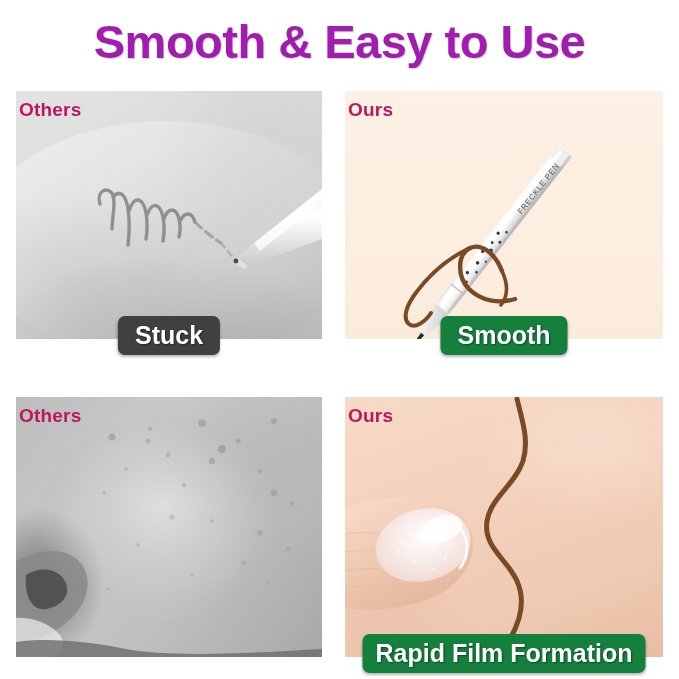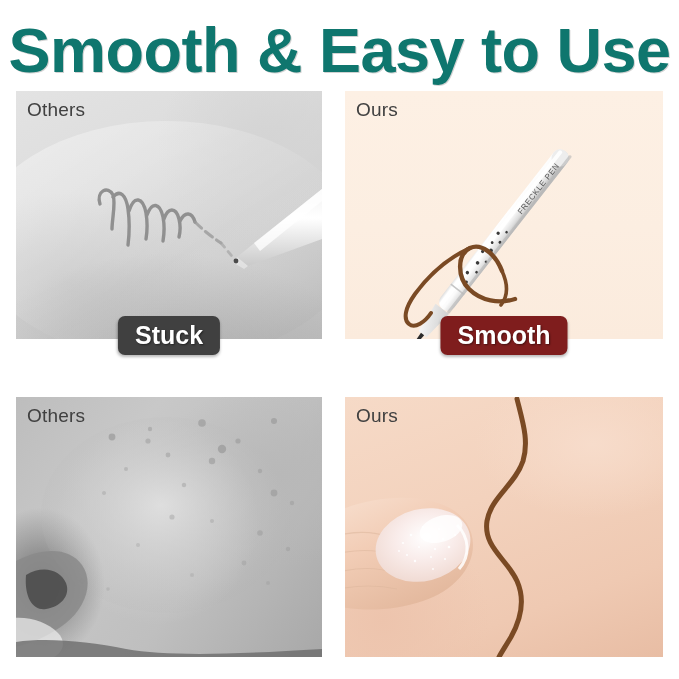--- a/index.html
+++ b/index.html
@@ -17,23 +17,23 @@
 
   
   #page-title {
     position: absolute;
     left: 0;
     top: 14px;
     width: 679px;
     text-align: center;
     font-family: "Liberation Sans", sans-serif;
     font-weight: bold;
-    font-size: 63px;
+    font-size: 47px;
     letter-spacing: -0.5px;
-    color: #0f766e;
+    color: #a21caf;
     text-shadow: 1px 1px 0 rgba(0,0,0,0.18);
     white-space: nowrap;
   }
 
   
   #panel-grid {
     position: absolute;
     left: 16px;
     top: 91px;
     width: 647px;
@@ -48,48 +48,49 @@
     inset: 0;
     overflow: hidden;
   }
   .panel.col-left  { left: 0px;   width: 306px; }
   .panel.col-right { left: 329px; width: 318px; }
   .panel.row-top    { top: 0px;   height: 248px; }
   .panel.row-bottom { top: 306px; height: 260px; }
 
   .panel-label {
     position: absolute;
-    left: 11px;
+    left: 3px;
     top: 8px;
     font-size: 19px;
-    color: #404040;
+    color: #be185d;
     font-family: "Liberation Sans", sans-serif;
     z-index: 12;
     letter-spacing: 0.2px;
+    font-weight: bold;
   }
 
   
   .badge {
     position: absolute;
     bottom: -16px;
     left: 50%;
     transform: translateX(-50%);
     padding: 5px 17px 6px 17px;
     border-radius: 7px;
     color: #ffffff;
     font-weight: bold;
     font-size: 25px;
     line-height: 1.12;
     white-space: nowrap;
     text-shadow: 1px 1px 2px rgba(0,0,0,0.45);
     box-shadow: 0 2px 3px rgba(0,0,0,0.28);
     z-index: 14;
   }
   .badge.gray  { background: #404040; }
-  .badge.brown { background: #7f1d1d; }
+  .badge.brown { background: #15803d; }
   .badge.wide  { padding-left: 13px; padding-right: 13px; }
 
   
   .photo-stuck {
     background:
       radial-gradient(ellipse 75% 60% at 18% 78%, #c9c9c9 0%, rgba(201,201,201,0) 62%),
       radial-gradient(ellipse 60% 70% at 82% 22%, #d4d4d4 0%, rgba(212,212,212,0) 60%),
       linear-gradient(152deg, #e3e3e3 0%, #dcdcdc 35%, #cfcfcf 66%, #bdbdbd 100%);
     filter: grayscale(1);
   }
@@ -346,15 +347,16 @@
 
         <ellipse cx="96" cy="132" rx="22" ry="13" transform="rotate(-18 96 132)" fill="#ffffff" opacity="0.8"></ellipse>
 
         <path d="M112,128 C124,140 126,158 114,172" stroke="#ffffff" stroke-width="3" fill="none" opacity="0.85"></path>
 
         <path d="M172,2 C178,26 184,44 178,64 C170,88 146,100 142,124
                  C138,150 162,162 172,184 C180,202 176,222 166,240 C160,250 156,256 154,260" fill="none" stroke="#7a4a24" stroke-width="5" stroke-linecap="round"></path>
       </svg>
     </div>
     <div class="panel-label">Ours</div>
+    <div class="badge brown wide">Rapid Film Formation</div>
   </div>
 
 </div>
 
 </body></html>

